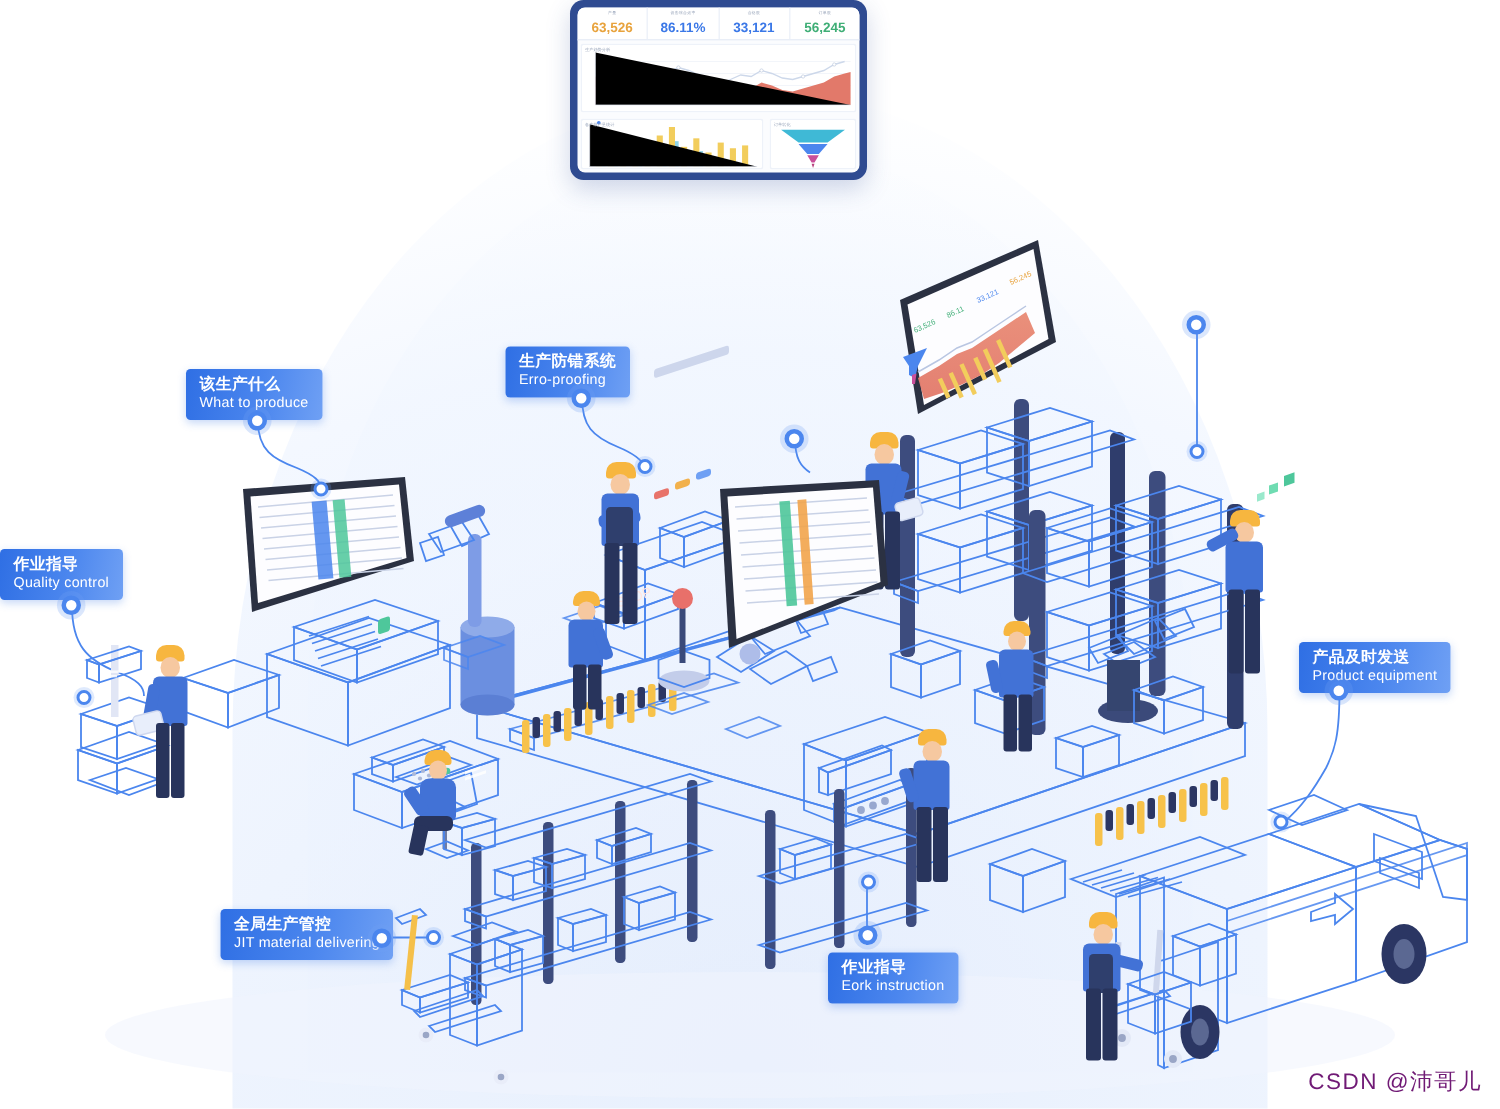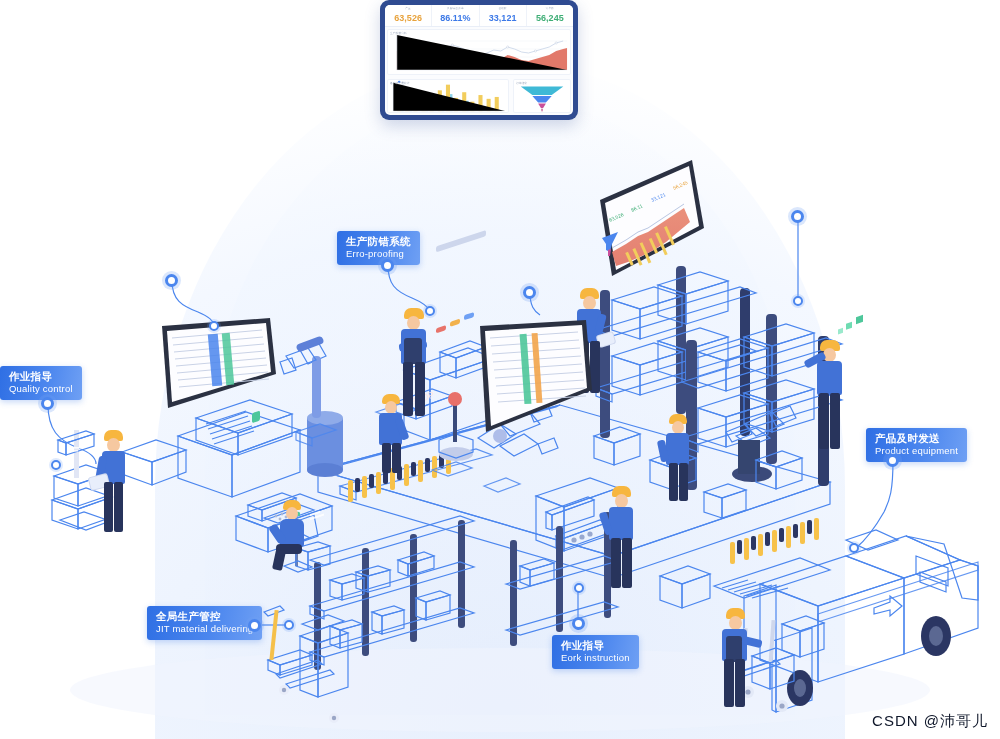--- a/index.html
+++ b/index.html
@@ -70,21 +70,21 @@
   .person{position:absolute;}
   .helmet{background:#f7b63f;border-radius:7px 7px 2px 2px;position:absolute;}
   .head{background:#f6c8a0;border-radius:50%;position:absolute;}
   .torso{background:#4272d6;position:absolute;border-radius:4px 4px 2px 2px;}
   .legs{background:#28345c;position:absolute;border-radius:2px;}
   .arm{background:#4272d6;position:absolute;border-radius:3px;}
 
   
   .bx{position:absolute;}
   .watermark{
-    position:absolute;right:12px;bottom:8px;color:#0f172a;font-size:15px;
+    position:absolute;right:12px;bottom:8px;color:#701a75;font-size:15px;
     letter-spacing:1px;font-family:"Liberation Sans","DejaVu Sans",sans-serif;
   }
 </style>
 </head>
 <body>
 
 <div id="stage">
 
   <div class="dome"></div>
   <div class="dome2"></div>
@@ -833,20 +833,24 @@
   </div>
 
 
   <div class="chip" style="left:0px;top:366px;">
     <span class="cn">作业指导</span>
     <span class="en">Quality control</span>
   </div>
   <div class="node" style="left:41px;top:397px;"></div>
   <div class="node sm" style="left:51px;top:460px;"></div>
 
+  <div class="chip" style="left:124px;top:246px;">
+    <span class="cn">该生产什么</span>
+    <span class="en">What to produce</span>
+  </div>
   <div class="node" style="left:165px;top:274px;"></div>
   <div class="node sm" style="left:209px;top:321px;"></div>
 
   <div class="chip" style="left:337px;top:231px;">
     <span class="cn">生产防错系统</span>
     <span class="en">Erro-proofing</span>
   </div>
   <div class="node" style="left:381px;top:259px;"></div>
   <div class="node sm" style="left:425px;top:306px;"></div>
 

